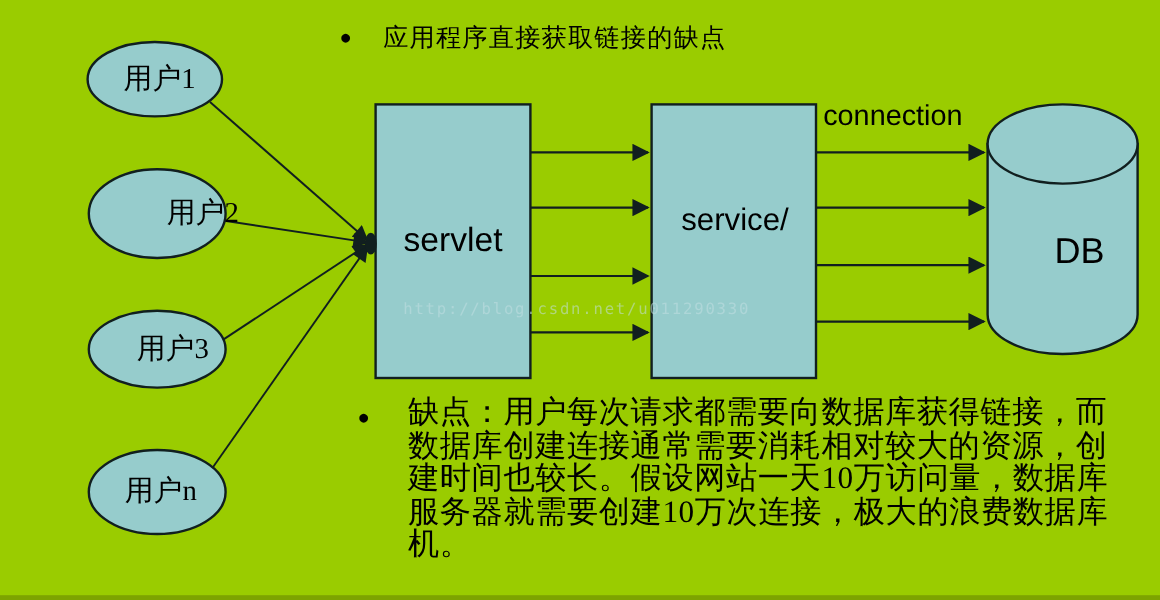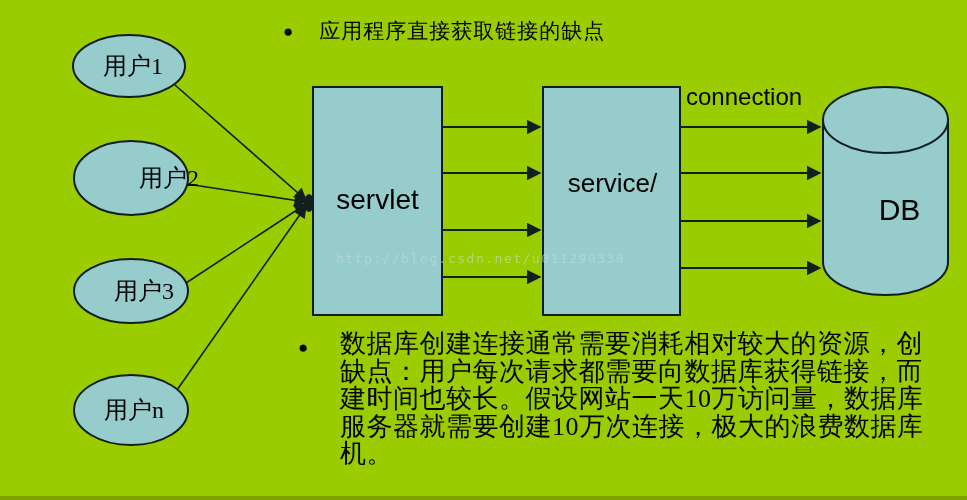--- a/index.html
+++ b/index.html
@@ -100,22 +100,22 @@
     </div>
 
     <div class="abs node-label db-label">DB</div>
 
     <div class="abs connection-label">connection</div>
 
     <div class="abs watermark">http://blog.csdn.net/u011290330</div>
 
     <div class="abs note-bullet">●</div>
     <div class="abs note-block cjk">
+      <div class="note-line">缺点：用户每次请求都需要向数据库获得链接，而</div>
       <div class="note-line">数据库创建连接通常需要消耗相对较大的资源，创</div>
-      <div class="note-line">缺点：用户每次请求都需要向数据库获得链接，而</div>
       <div class="note-line">建时间也较长。假设网站一天10万访问量，数据库</div>
       <div class="note-line">服务器就需要创建10万次连接，极大的浪费数据库</div>
       <div class="note-line">机。</div>
     </div>
 
     <div class="abs bottom-bar"></div>
   </div>
 </div>
 
 </body></html>

